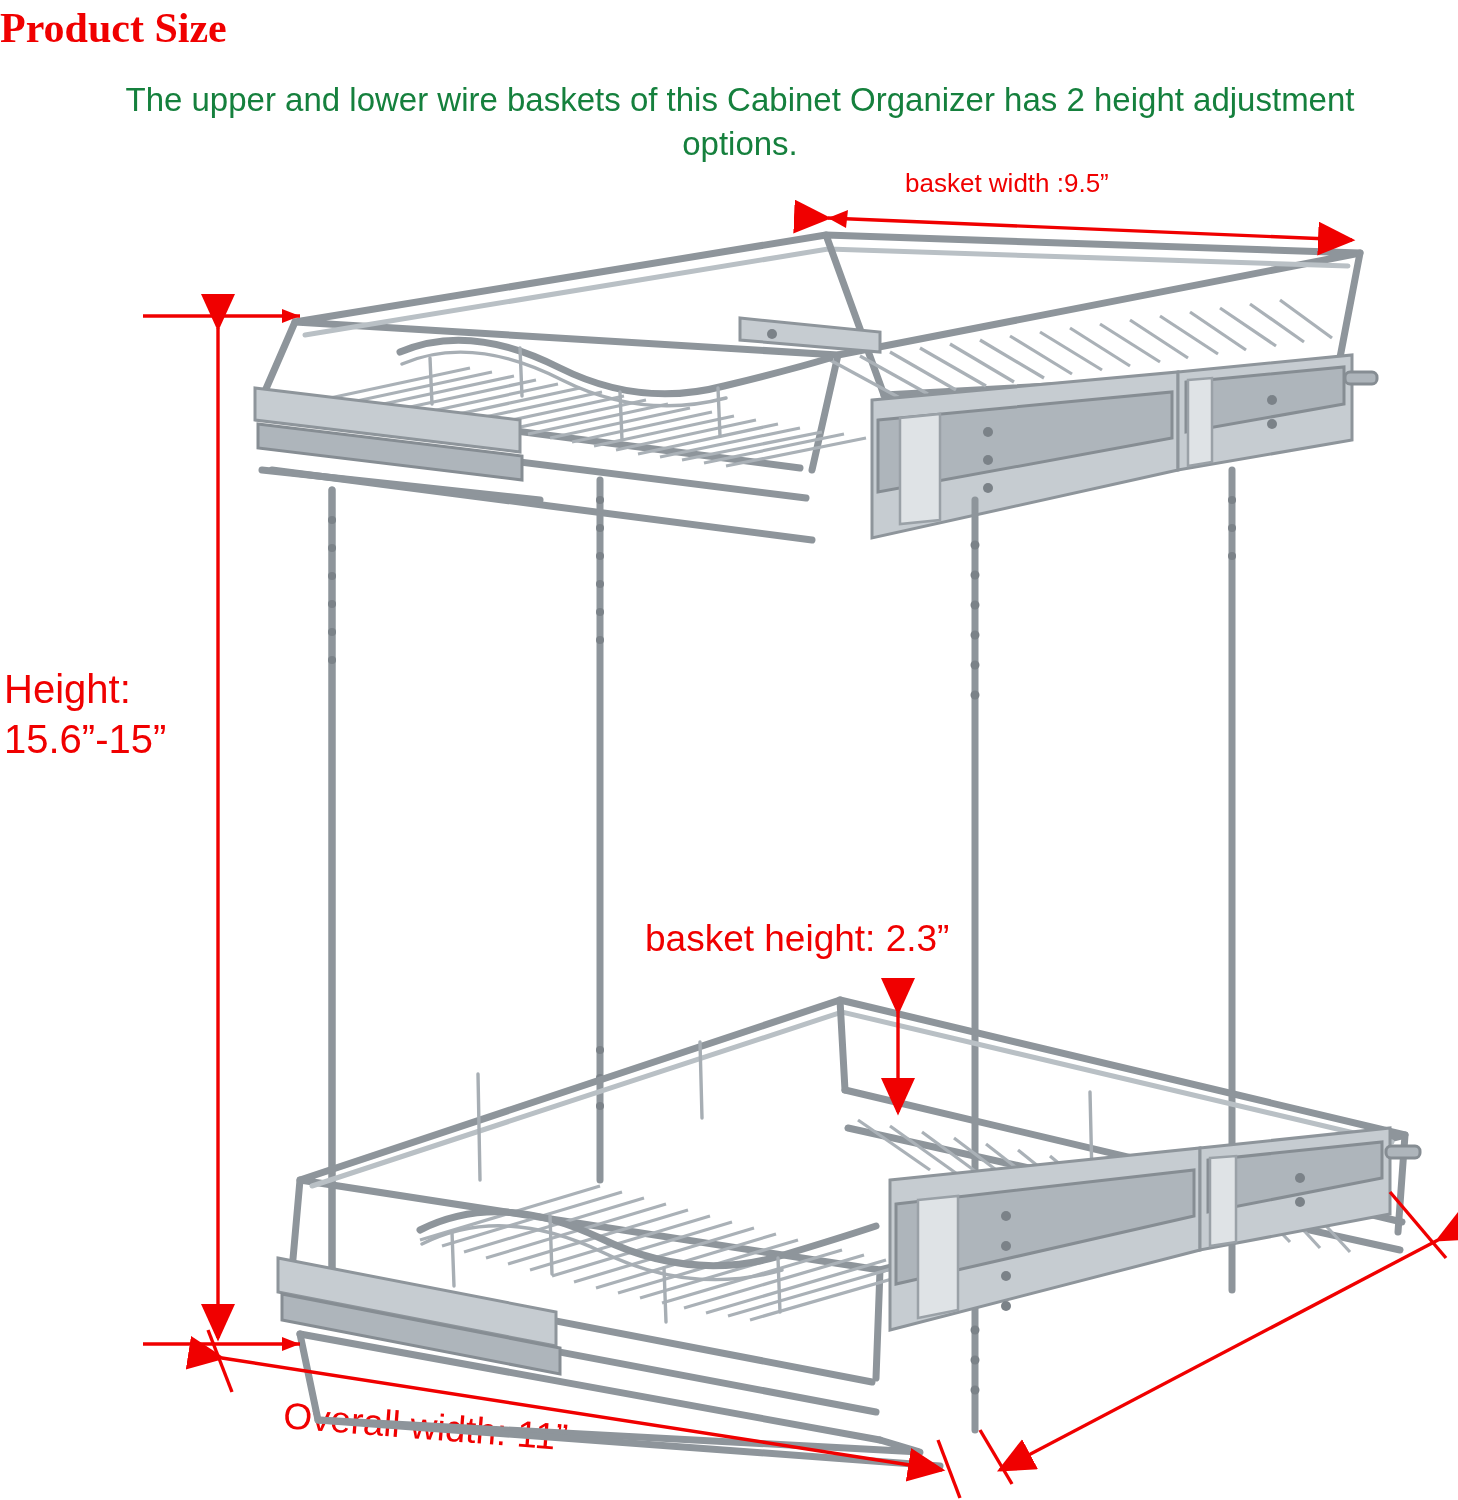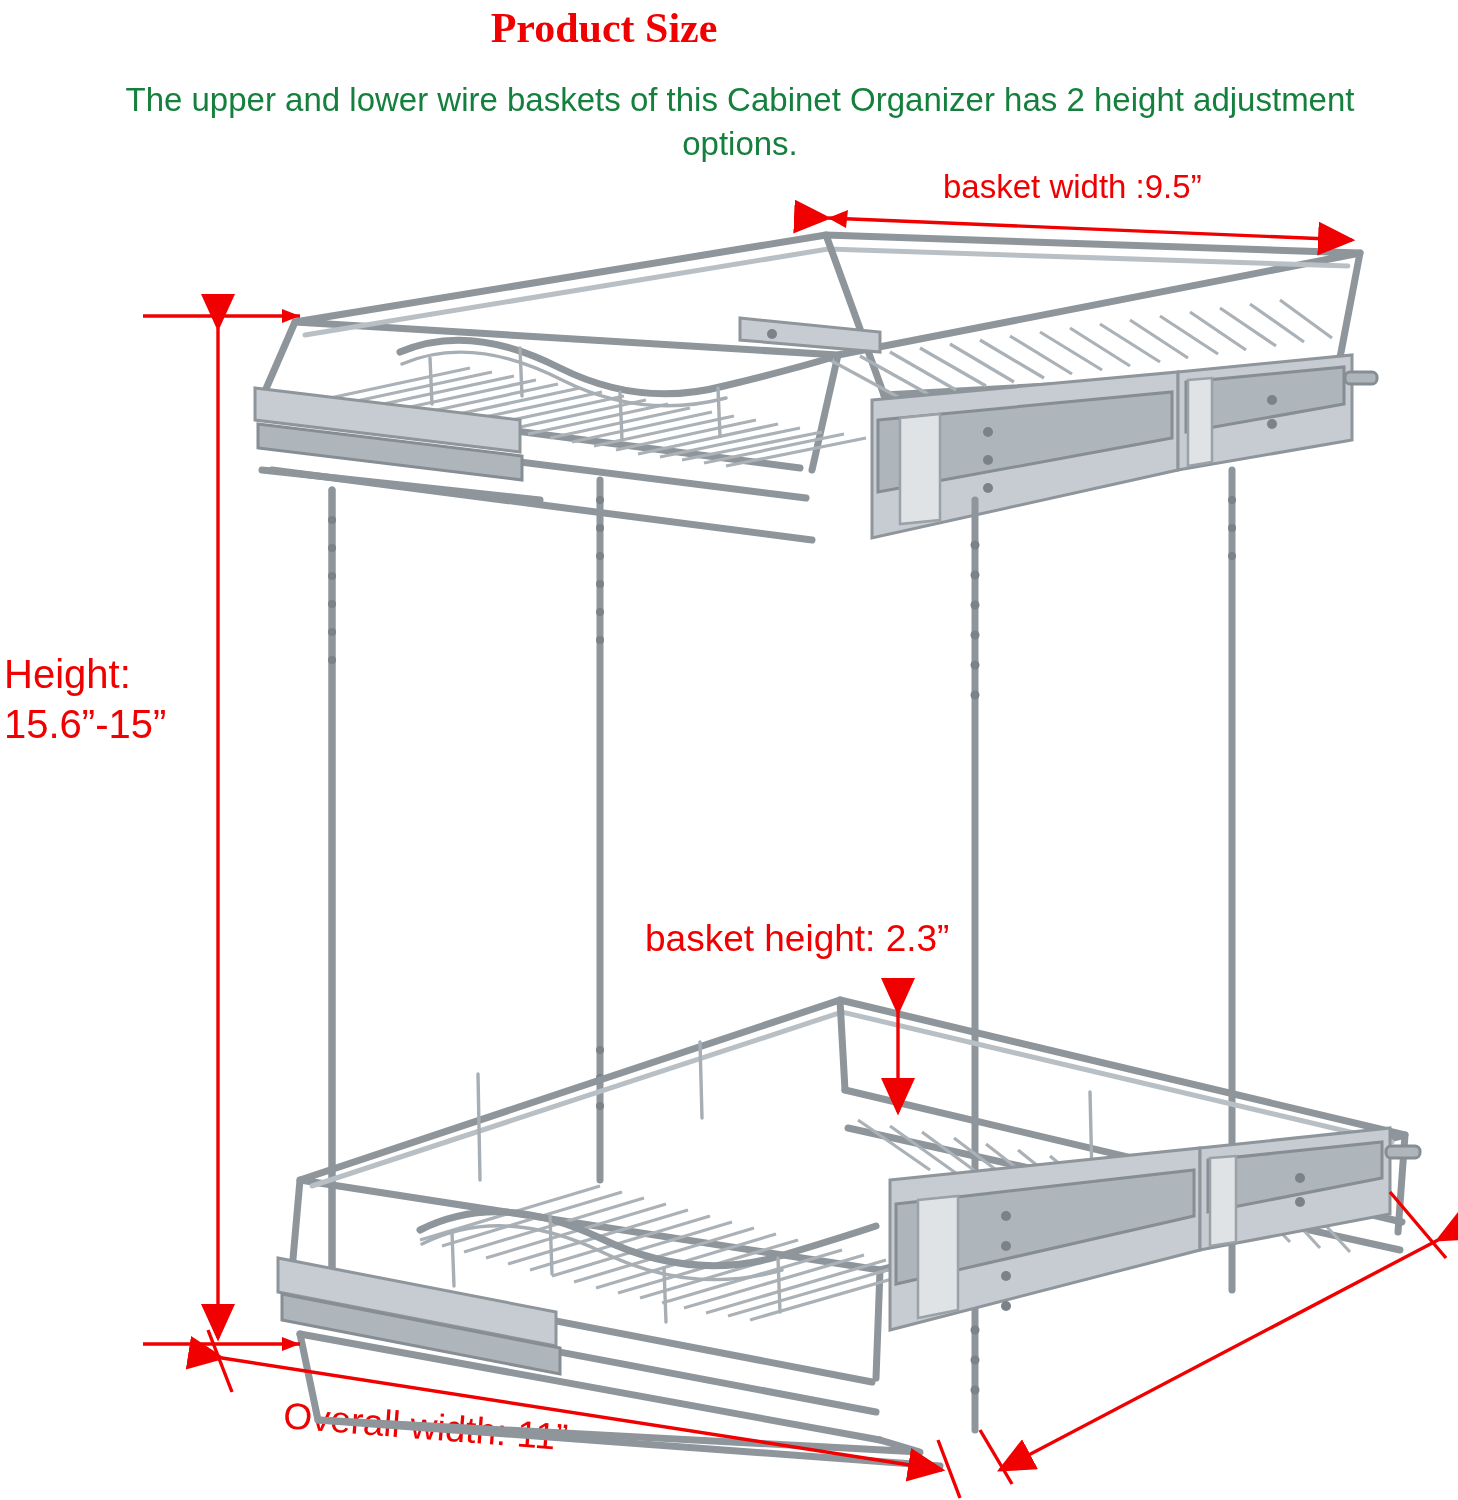--- a/index.html
+++ b/index.html
@@ -14,21 +14,21 @@
     overflow: hidden;
     font-family: "Liberation Sans", sans-serif;
   }
 
   
   #title {
     position: absolute;
     top: 4px;
     left: 0;
     width: 1208px;
-    text-align: center;
+    text-align: left;
     color: #f00000;
     font-size: 42px;
     font-weight: bold;
     letter-spacing: 0px;
     font-family: "Liberation Serif", serif;
   }
   #subtitle {
     position: absolute;
     top: 78px;
     left: 90px;
@@ -43,30 +43,29 @@
   
   .dim-label {
     position: absolute;
     color: #f00000;
     font-family: "Liberation Sans", sans-serif;
     white-space: nowrap;
   }
   #lbl-basket-width {
     top: 168px;
     left: 905px;
-    font-size: 33px;
-    margin-left: 38px;
+    font-size: 26px;
   }
   #lbl-basket-height {
     top: 918px;
     left: 645px;
     font-size: 37px;
   }
   #lbl-height {
-    top: 649px;
+    top: 664px;
     left: 4px;
     font-size: 40px;
     line-height: 1.26;
   }
   #lbl-overall-width {
     top: 1395px;
     left: 285px;
     font-size: 37px;
     transform: rotate(4.5deg);
     transform-origin: left top;

